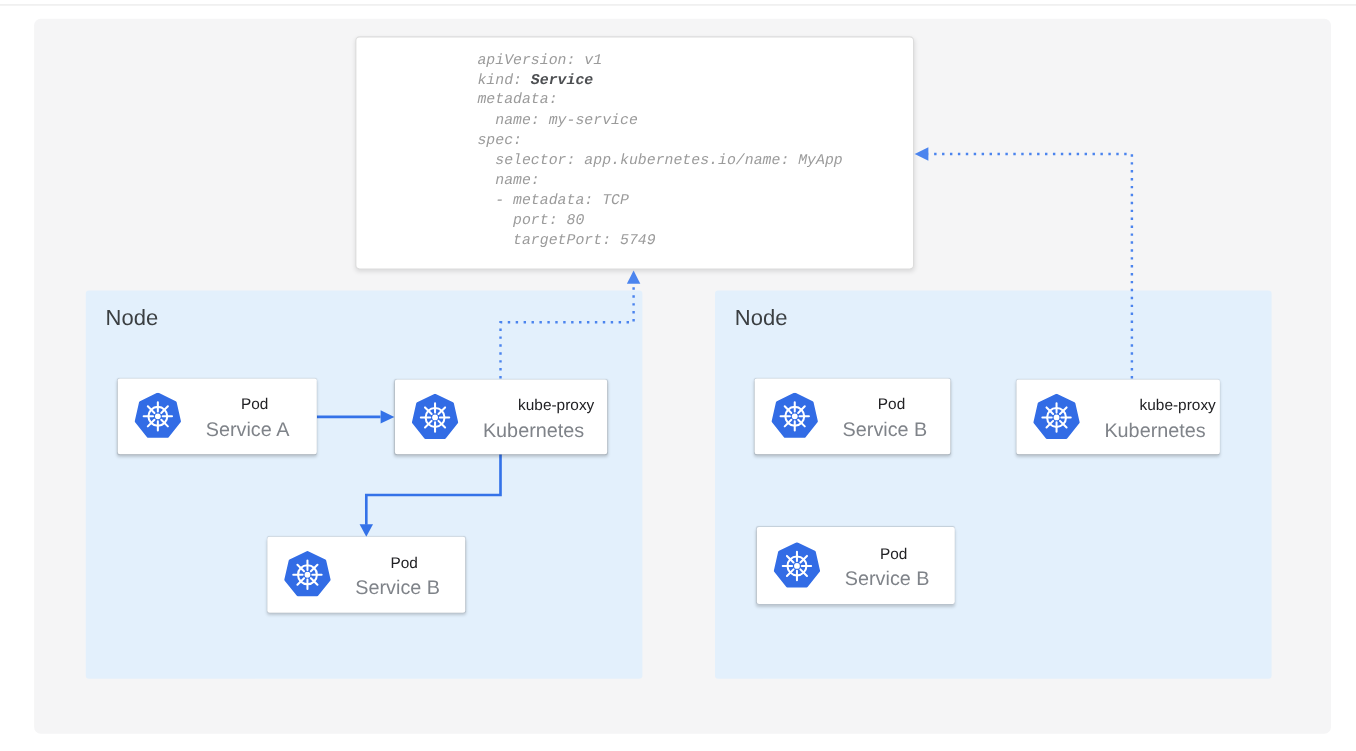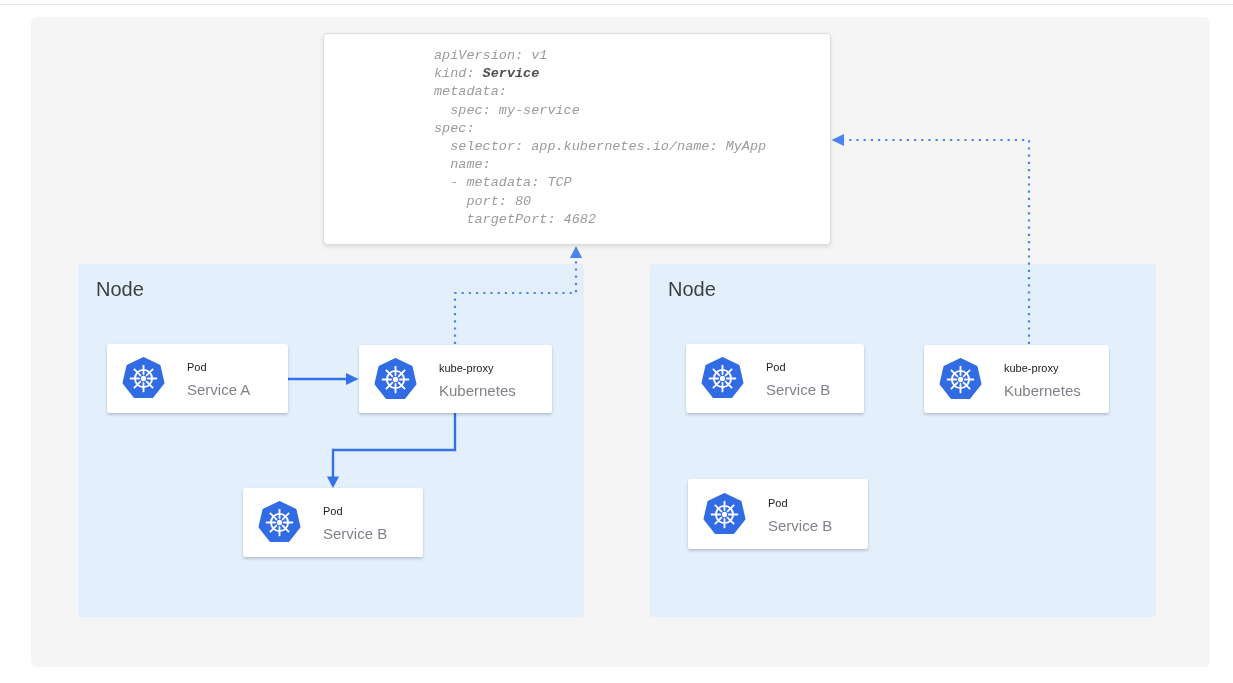--- a/index.html
+++ b/index.html
@@ -22,22 +22,22 @@
   .yaml-card{position:absolute;left:323px;top:33px;width:508px;height:212px;box-sizing:border-box;background:#fff;border:1px solid #dcdcdc;border-radius:4px;box-shadow:0 2px 4px rgba(0,0,0,0.10);padding:13px 0 0 110px;}
   .yline{font-family:"Liberation Mono",monospace;font-style:italic;font-size:13.5px;line-height:18.2px;white-space:pre;color:var(--yaml-text);}
   .yline .b{font-weight:bold;color:var(--yaml-bold);}
   .nodebox{position:absolute;width:506px;height:353px;background:var(--node-bg);border-radius:3px;}
   .nodebox.left{left:78px;top:264px;}
   .nodebox.right{left:650px;top:264px;}
   .node-label{position:absolute;left:18px;top:14px;font-size:20px;color:var(--node-label);}
   .card{position:absolute;box-sizing:border-box;background:#fff;border-radius:2px;box-shadow:0 0 1px rgba(0,0,0,0.14),0 2px 3px rgba(0,0,0,0.18);display:flex;align-items:center;padding-left:15px;}
   .card .k8s{width:43px;height:43px;flex:none;}
   .card .txt{margin-left:22px;}
-  .card .title{font-size:11px;line-height:23px;color:var(--title-text);}
-  .card .subtitle{font-size:15px;line-height:22px;color:var(--subtitle-text);}
+  .card .title{font-size:14px;line-height:23px;color:var(--title-text);margin-left:32px;}
+  .card .subtitle{font-size:18px;line-height:22px;color:var(--subtitle-text);}
   .arrows{position:absolute;left:0;top:0;width:1233px;height:683px;pointer-events:none;}
   .arrows .solid{fill:none;stroke:var(--arrow-solid);stroke-width:2.4px;}
   .arrows .dotted{fill:none;stroke:var(--arrow-dotted);stroke-width:2.2px;stroke-dasharray:2.2 5;}
   .arrows .head-solid{fill:var(--arrow-solid);stroke:none;}
   .arrows .head-dotted{fill:var(--arrow-dotted);stroke:none;}
   .hepta{fill:var(--kubernetes-blue);stroke:var(--kubernetes-blue);stroke-width:3px;stroke-linejoin:round;}
   .wheel{fill:none;stroke:#fff;stroke-width:1.9px;stroke-linecap:round;}
   .hub{fill:#fff;stroke:none;}
 </style>
 </head>
@@ -55,27 +55,27 @@
 </svg>
 
 <div class="stage">
   <div class="top-line"></div>
   <div class="canvas"></div>
 
   <div class="yaml-card">
     <div class="yline"><span>apiVersion: v1</span></div>
     <div class="yline"><span>kind: </span><span class="b">Service</span></div>
     <div class="yline"><span>metadata:</span></div>
-    <div class="yline"><span>  spec: my-service</span></div>
+    <div class="yline"><span>  name: my-service</span></div>
     <div class="yline"><span>spec:</span></div>
     <div class="yline"><span>  selector: app.kubernetes.io/name: MyApp</span></div>
     <div class="yline"><span>  name:</span></div>
     <div class="yline"><span>  - metadata: TCP</span></div>
     <div class="yline"><span>    port: 80</span></div>
-    <div class="yline"><span>    targetPort: 4682</span></div>
+    <div class="yline"><span>    targetPort: 5749</span></div>
   </div>
 
   <div class="nodebox left">
     <div class="node-label">Node</div>
   </div>
 
   <div class="nodebox right">
     <div class="node-label">Node</div>
   </div>
 

